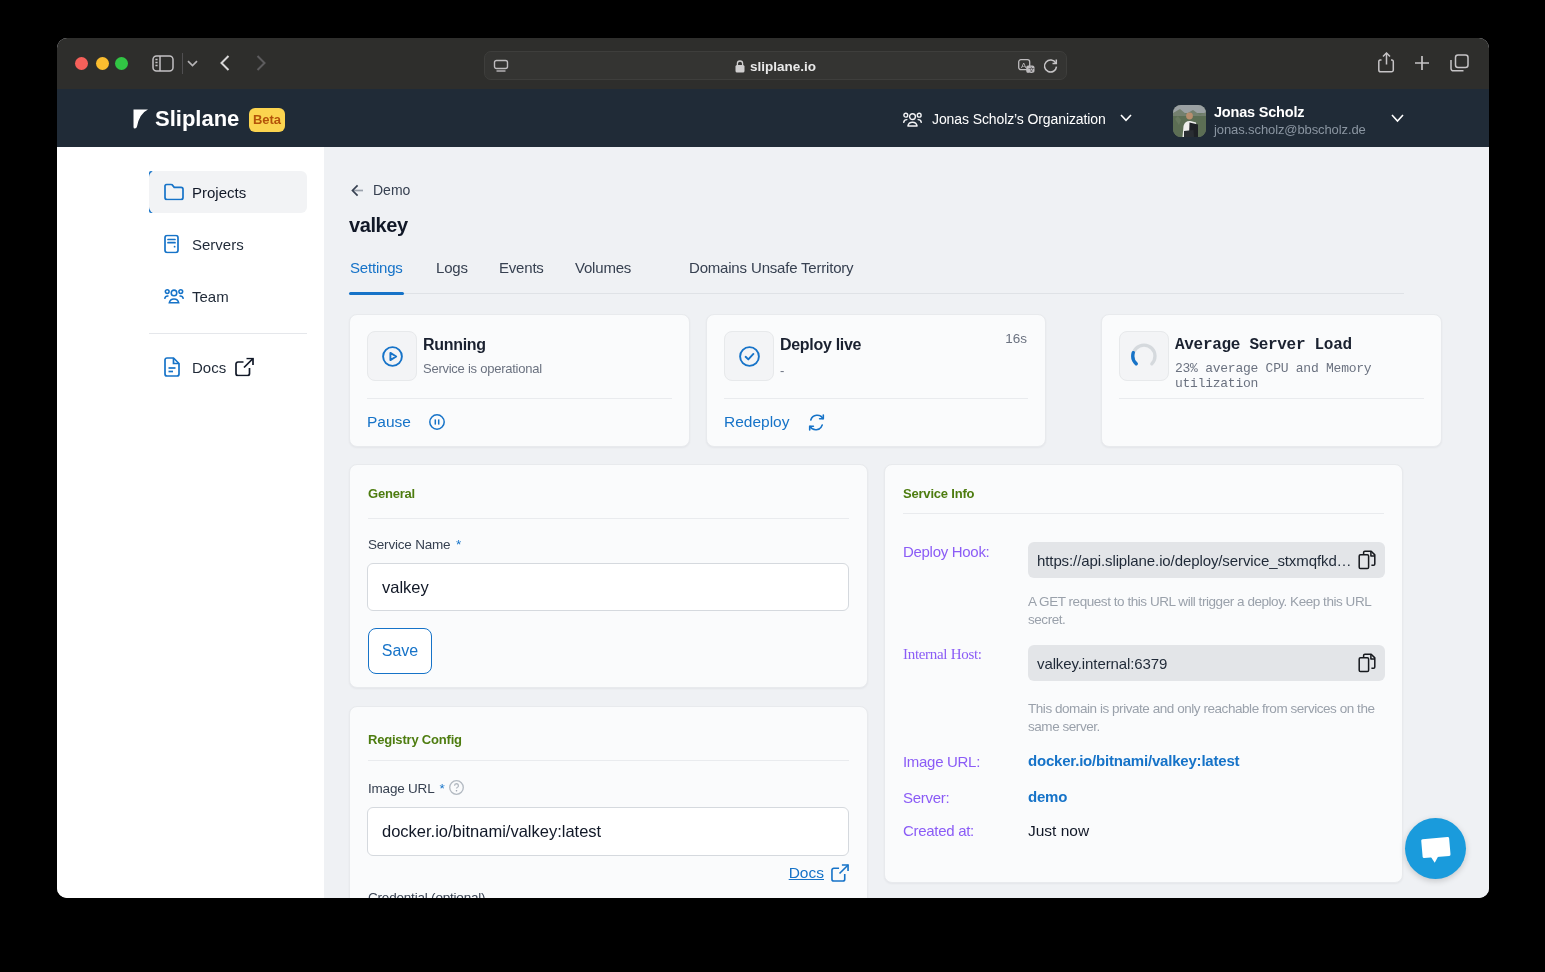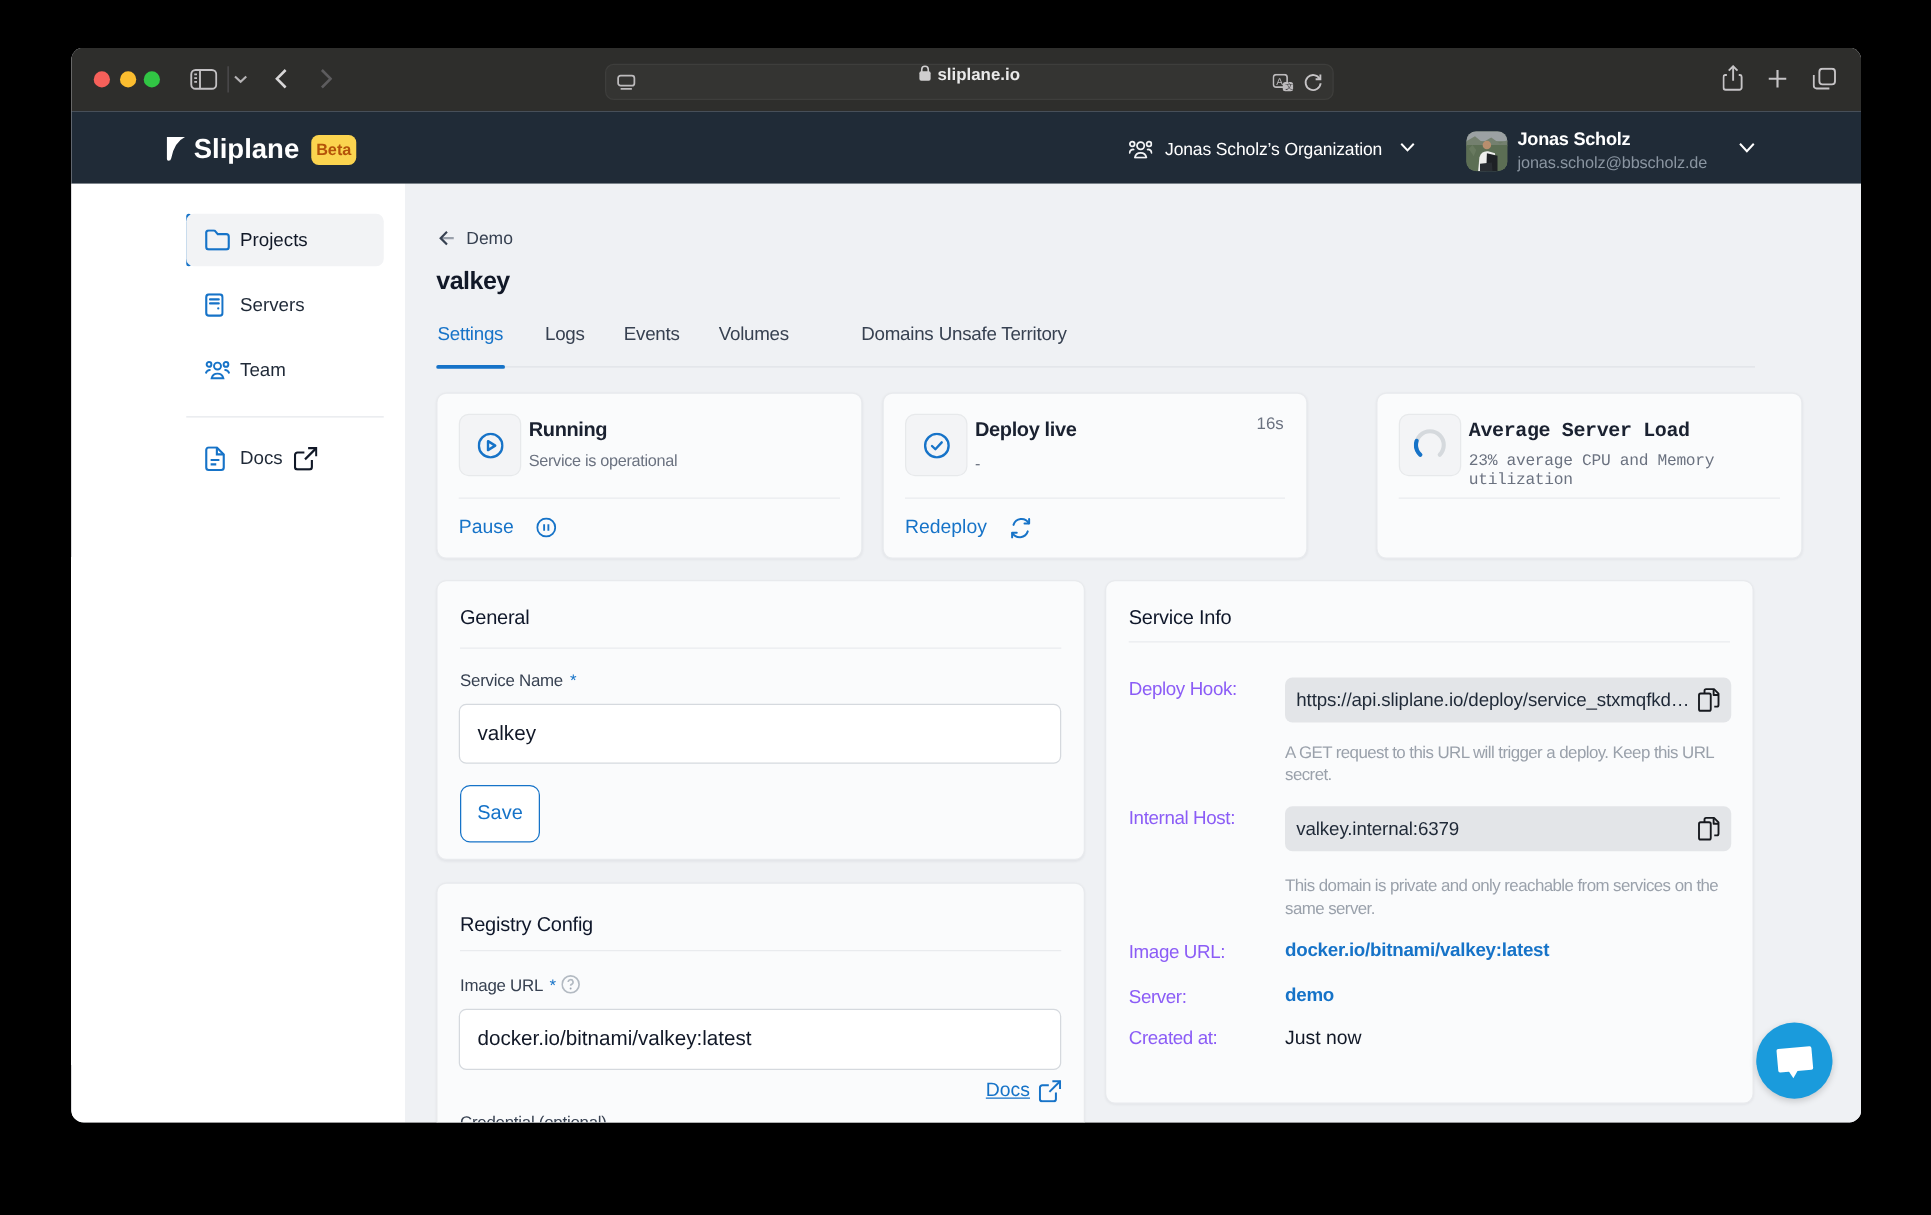--- a/index.html
+++ b/index.html
@@ -35,21 +35,21 @@
   .tab.active { color:#1673c8; }
   .tab.active::after { content:""; position:absolute; left:-1px; right:-1px; bottom:-19px; height:3px; background:#1673c8; border-radius:2px;}
 
   .card { position:absolute; background:#fafbfc; border:1px solid #e8eaed; border-radius:8px; box-shadow:0 1px 2px rgba(16,24,40,.05); }
   .iconbox { position:absolute; left:17px; top:16px; width:50px; height:50px; border-radius:8px; background:#f3f4f6; border:1px solid #e7e9eb; display:flex; align-items:center; justify-content:center; }
   .ctitle { position:absolute; left:73px; top:21px; font-size:16px; font-weight:bold; color:#1a2130; letter-spacing:-0.3px;}
   .csub { position:absolute; left:73px; top:46px; font-size:13px; letter-spacing:-0.25px; color:#6b7280; }
   .cdivider { position:absolute; left:17px; right:17px; top:83px; height:1px; background:#e9ebee; }
   .clink { position:absolute; left:17px; top:98px; font-size:15.5px; color:#1673c8; display:flex; align-items:center; gap:18px;}
 
-  .h2 { font-size:16px; font-weight:normal; color:#0f172a; letter-spacing:-0.2px;}
+  .h2 { font-size:13px; font-weight:bold; color:#4d7c0f; letter-spacing:-0.2px;}
   .label { font-size:13.5px; letter-spacing:-0.2px; color:#374151; }
   .input { background:#fff; border:1px solid #d5d9de; border-radius:6px; font-size:16.5px; color:#111827; display:flex; align-items:center; padding-left:14px; }
 
   .srow-label { position:absolute; left:18px; font-size:15px; color:#8b5cf6; letter-spacing:-0.3px;}
   .pill { position:absolute; left:143px; right:17px; height:36px; background:#e3e5e8; border-radius:6px; display:flex; align-items:center; font-size:15px; letter-spacing:-0.1px; color:#1f2937; }
   .pill .txt { padding-left:9px; flex:1 1 auto; min-width:0; overflow:hidden; text-overflow:ellipsis; white-space:nowrap; }
   .help { position:absolute; left:143px; font-size:13.5px; letter-spacing:-0.45px; color:#9aa1ab; line-height:17.5px; white-space:nowrap; }
   .bluebold { font-size:15px; font-weight:bold; color:#1673c8; letter-spacing:-0.2px;}
 
   .fab { position:absolute; left:1081px; top:671px; width:61px; height:61px; border-radius:50%; background:#1a9bdc; box-shadow:0 2px 6px rgba(0,0,0,.18); display:flex; align-items:center; justify-content:center;}
@@ -81,21 +81,21 @@
         <path d="M1.5 1 L8.5 8 L1.5 15"></path>
       </svg>
 
     <div class="urlbar">
 
       <svg style="position:absolute; left:8px; top:7px;" width="16" height="15" viewBox="0 0 16 15" fill="none" stroke="#bdbbbd" stroke-width="1.4">
         <rect x="1.5" y="1.5" width="13" height="8" rx="2"></rect>
         <line x1="3.5" y1="12" x2="12.5" y2="12"></line>
       </svg>
 
-      <div style="position:absolute; left:0; right:0; top:0; height:29px; display:flex; align-items:flex-start; justify-content:center; gap:5px; font-size:13.5px; font-weight:bold; color:#e9e9e9;">
+      <div style="position:absolute; left:0; right:0; top:0; height:29px; display:flex; align-items:center; justify-content:center; gap:5px; font-size:13.5px; font-weight:bold; color:#e9e9e9;">
         <svg width="10" height="13" viewBox="0 0 10 13" fill="#cfcecf">
             <rect x="0.5" y="5" width="9" height="7.5" rx="1.5"></rect>
             <path d="M2.4 5.5 V3.6 a2.6 2.6 0 0 1 5.2 0 V5.5" fill="none" stroke="#cfcecf" stroke-width="1.3"></path>
           </svg>
         <span>sliplane.io</span>
       </div>
 
       <svg style="position:absolute; right:31px; top:7px;" width="17" height="15" viewBox="0 0 17 15" fill="none">
         <rect x="0.7" y="0.7" width="11" height="10" rx="2.2" stroke="#bdbbbd" stroke-width="1.3"></rect>
         <text x="3" y="8.7" font-size="8" fill="#bdbbbd" font-family="Liberation Sans">A</text>
@@ -317,21 +317,21 @@
       <div class="pill" style="top:77px;">
         <div class="txt">https://api.sliplane.io/deploy/service_stxmqfkd…</div>
         <svg style="flex:0 0 auto; margin:0 9px 0 6px;" width="18" height="20" viewBox="0 0 18 20" fill="none" stroke="#16191e" stroke-width="1.5" stroke-linejoin="round">
             <path d="M5.6 4.8 V2.6 a1.3 1.3 0 0 1 1.3 -1.3 h6.3 l3.6 3.6 V14 a1.3 1.3 0 0 1 -1.3 1.3 h-2.1"></path>
             <path d="M12.9 1.5 V6 h4"></path>
             <rect x="1.2" y="4.8" width="9.4" height="13.8" rx="1.3"></rect>
           </svg>
       </div>
       <div class="help" style="top:128px;">A GET request to this URL will trigger a deploy. Keep this URL<br>secret.</div>
 
-      <div class="srow-label" style="top:181px;">Internal Host:</div>
+      <div class="srow-label" style="top:181px;font-family:Liberation Serif, serif;">Internal Host:</div>
       <div class="pill" style="top:180px;">
         <div class="txt">valkey.internal:6379</div>
         <svg style="flex:0 0 auto; margin:0 9px 0 6px;" width="18" height="20" viewBox="0 0 18 20" fill="none" stroke="#16191e" stroke-width="1.5" stroke-linejoin="round">
             <path d="M5.6 4.8 V2.6 a1.3 1.3 0 0 1 1.3 -1.3 h6.3 l3.6 3.6 V14 a1.3 1.3 0 0 1 -1.3 1.3 h-2.1"></path>
             <path d="M12.9 1.5 V6 h4"></path>
             <rect x="1.2" y="4.8" width="9.4" height="13.8" rx="1.3"></rect>
           </svg>
       </div>
       <div class="help" style="top:235px;">This domain is private and only reachable from services on the<br>same server.</div>
 

